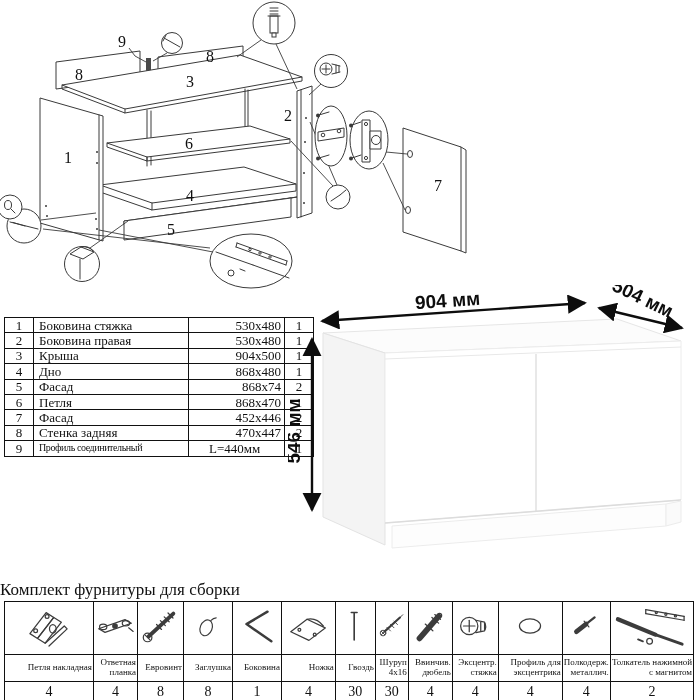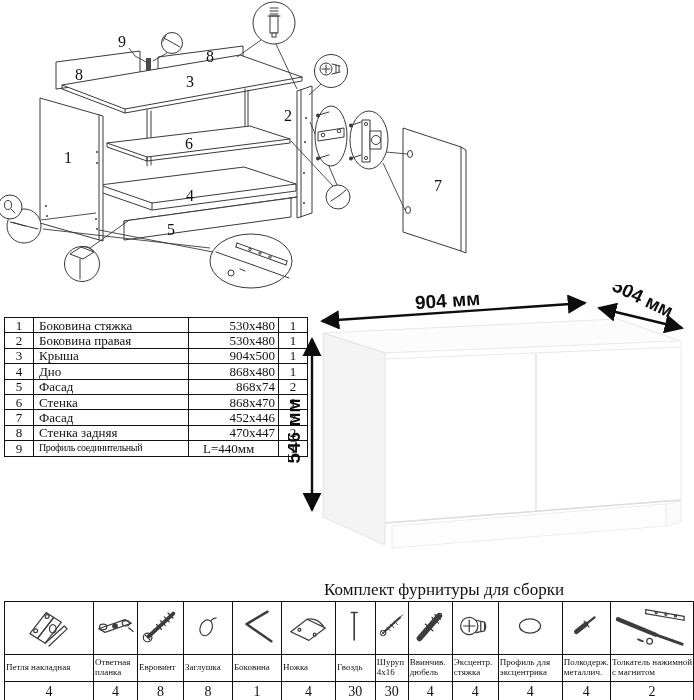--- a/index.html
+++ b/index.html
@@ -18,35 +18,35 @@
 
   
   #parts-table{position:absolute;left:4px;top:317px;border-collapse:collapse;
                font-size:13px;line-height:1;}
   #parts-table td{border:1px solid #111;height:14.4px;padding:0 3px;white-space:nowrap;}
   #parts-table .c-num{width:22px;text-align:center;}
   #parts-table .c-name{width:146px;text-align:left;padding-left:5px;}
   #parts-table .c-size{width:72px;text-align:right;}
   #parts-table .c-qty{width:22px;text-align:center;}
   #parts-table tr.small .c-name{font-size:10px;letter-spacing:-0.4px;}
-  #parts-table tr.small .c-size{text-align:left;padding-left:14px;}
+  #parts-table tr.small .c-size{text-align:left;padding-left:20px;}
 
   
   #assembled{position:absolute;left:288px;top:285px;}
   .dim-line{stroke:#0d0d0d;stroke-width:2.4;fill:none;}
   .dim-label{font-family:"Liberation Sans","DejaVu Sans",sans-serif;
              font-weight:bold;font-size:19px;fill:#0d0d0d;}
 
   
-  #hw-title{position:absolute;left:0;top:580px;width:564px;text-align:right;
+  #hw-title{position:absolute;left:0;top:580px;width:564px;text-align:left;
             font-size:17px;color:#111;}
   #hw-table{position:absolute;left:4px;top:601px;border-collapse:collapse;table-layout:fixed;}
   #hw-table td{border:1px solid #111;padding:0;overflow:hidden;}
   #hw-table tr.hw-icons td{height:52px;text-align:center;vertical-align:middle;}
-  #hw-table tr.hw-names td{height:26px;font-size:9px;text-align:left;
+  #hw-table tr.hw-names td{height:26px;font-size:9px;text-align:right;
                            vertical-align:middle;line-height:1.1;padding:0 1px;}
   #hw-table tr.hw-qty td{height:19px;font-size:14px;text-align:center;vertical-align:middle;}
   .hwicon{stroke:#3c3c3c;fill:none;stroke-width:1.3;stroke-linecap:round;stroke-linejoin:round;}
 </style>
 </head>
 <body>
 
 <div>
 
 <svg id="exploded" width="694" height="316" viewBox="0 0 694 316">
@@ -257,21 +257,21 @@
           <td class="c-qty">1</td>
         </tr>
     <tr>
           <td class="c-num">5</td>
           <td class="c-name">Фасад</td>
           <td class="c-size">868x74</td>
           <td class="c-qty">2</td>
         </tr>
     <tr>
           <td class="c-num">6</td>
-          <td class="c-name">Стенка</td>
+          <td class="c-name">Петля</td>
           <td class="c-size">868x470</td>
           <td class="c-qty">1</td>
         </tr>
     <tr>
           <td class="c-num">7</td>
           <td class="c-name">Фасад</td>
           <td class="c-size">452x446</td>
           <td class="c-qty">2</td>
         </tr>
     <tr>

